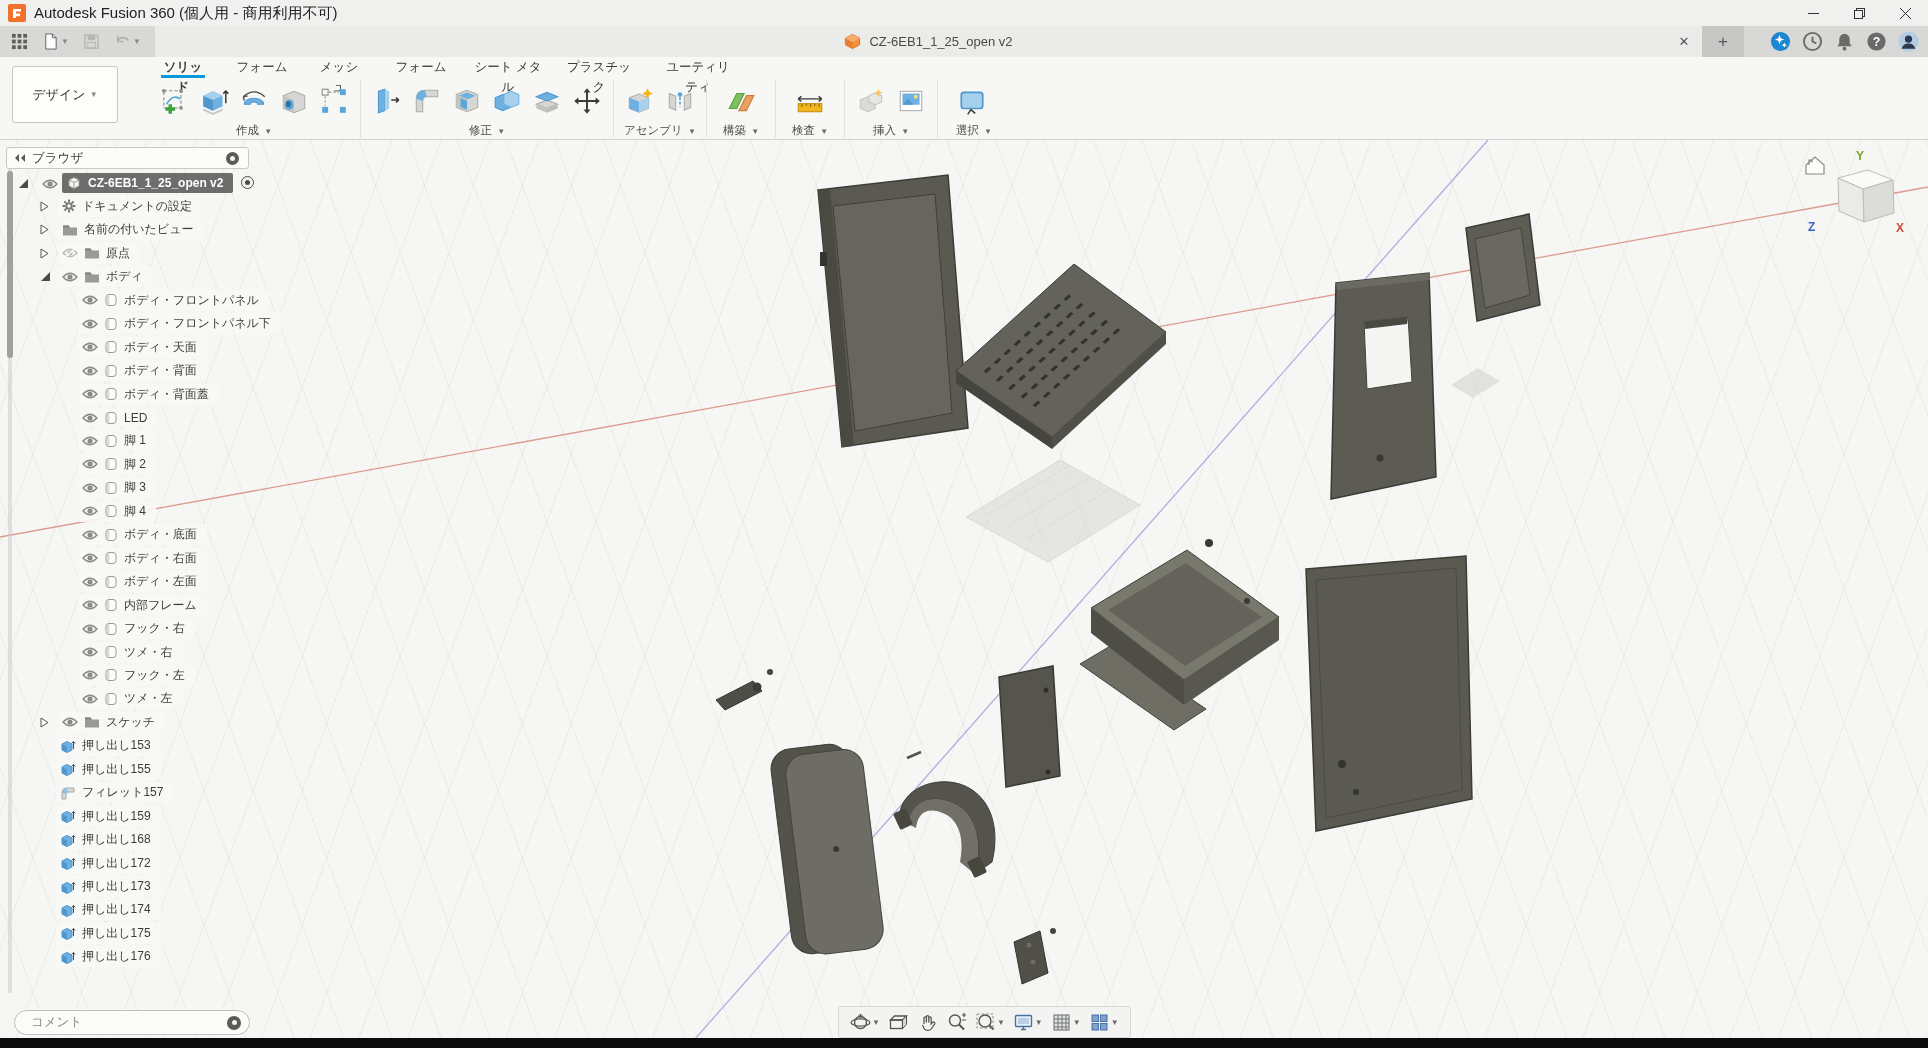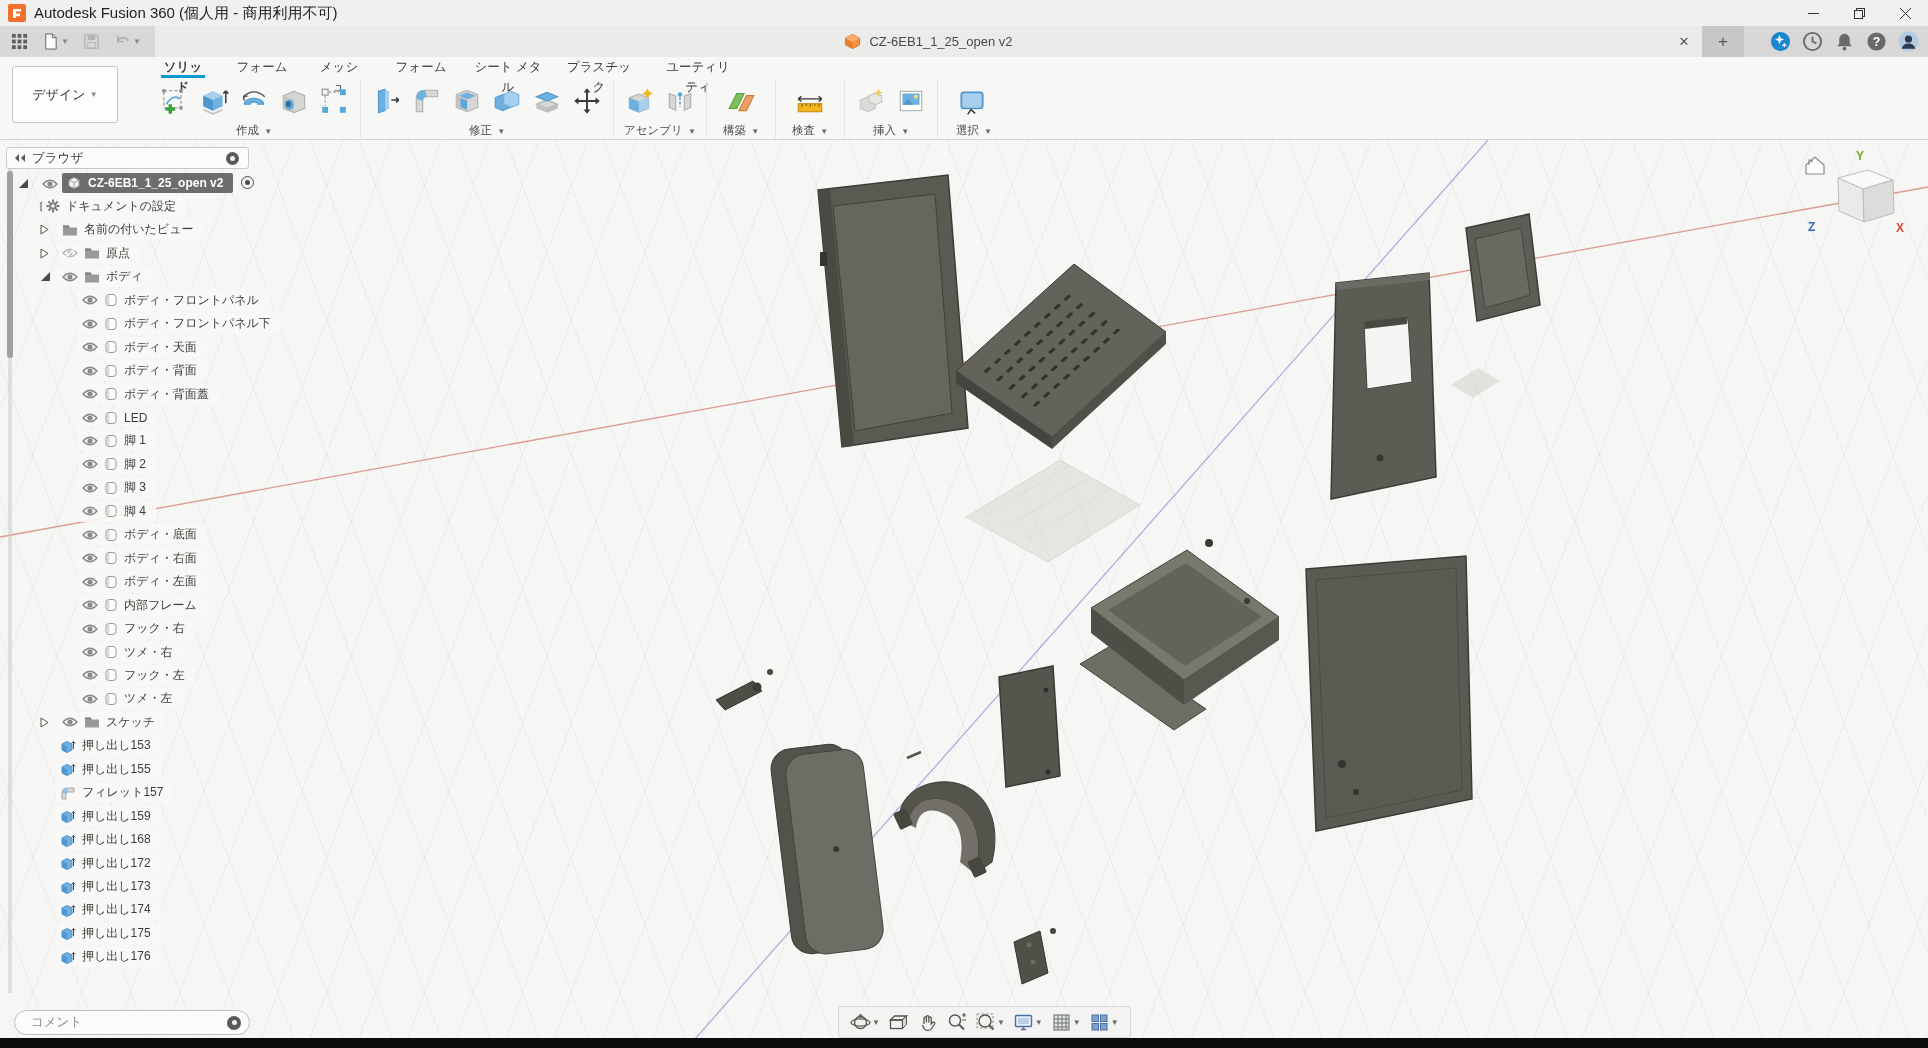--- a/index.html
+++ b/index.html
@@ -598,21 +598,21 @@
         <span class="label">CZ-6EB1_1_25_open v2</span>
       </div>
       <span class="radio" style="position:absolute;left:237px;top:4px"></span>
           </div>
           <div class="trow" style="top: 23.45px;">
             <span class="ticon" style="position:absolute;left:40px">
               <svg width="9" height="11" viewBox="0 0 9 11">
                 <path d="M1 1 L8 5.5 L1 10 Z" fill="#fdfdfb" stroke="#55554f"></path>
               </svg>
             </span>
-      <div class="chip" style="position:absolute;left:42px">
+      <div class="chip" style="position:absolute;left:58px">
         <span class="ticon">
                 <svg width="14" height="14" viewBox="0 0 14 14">
                   <circle cx="7" cy="7" r="2.8" fill="none" stroke="#7a7a78" stroke-width="2"></circle>
                   <g stroke="#7a7a78" stroke-width="2">
                     <path d="M7 0.5 V3 M7 11 V13.5 M0.5 7 H3 M11 7 H13.5 M2.4 2.4 L4.2 4.2 M9.8 9.8 L11.6 11.6 M11.6 2.4 L9.8 4.2 M4.2 9.8 L2.4 11.6"></path>
                   </g>
                 </svg>
               </span>
         <span class="label">ドキュメントの設定</span>
       </div>

